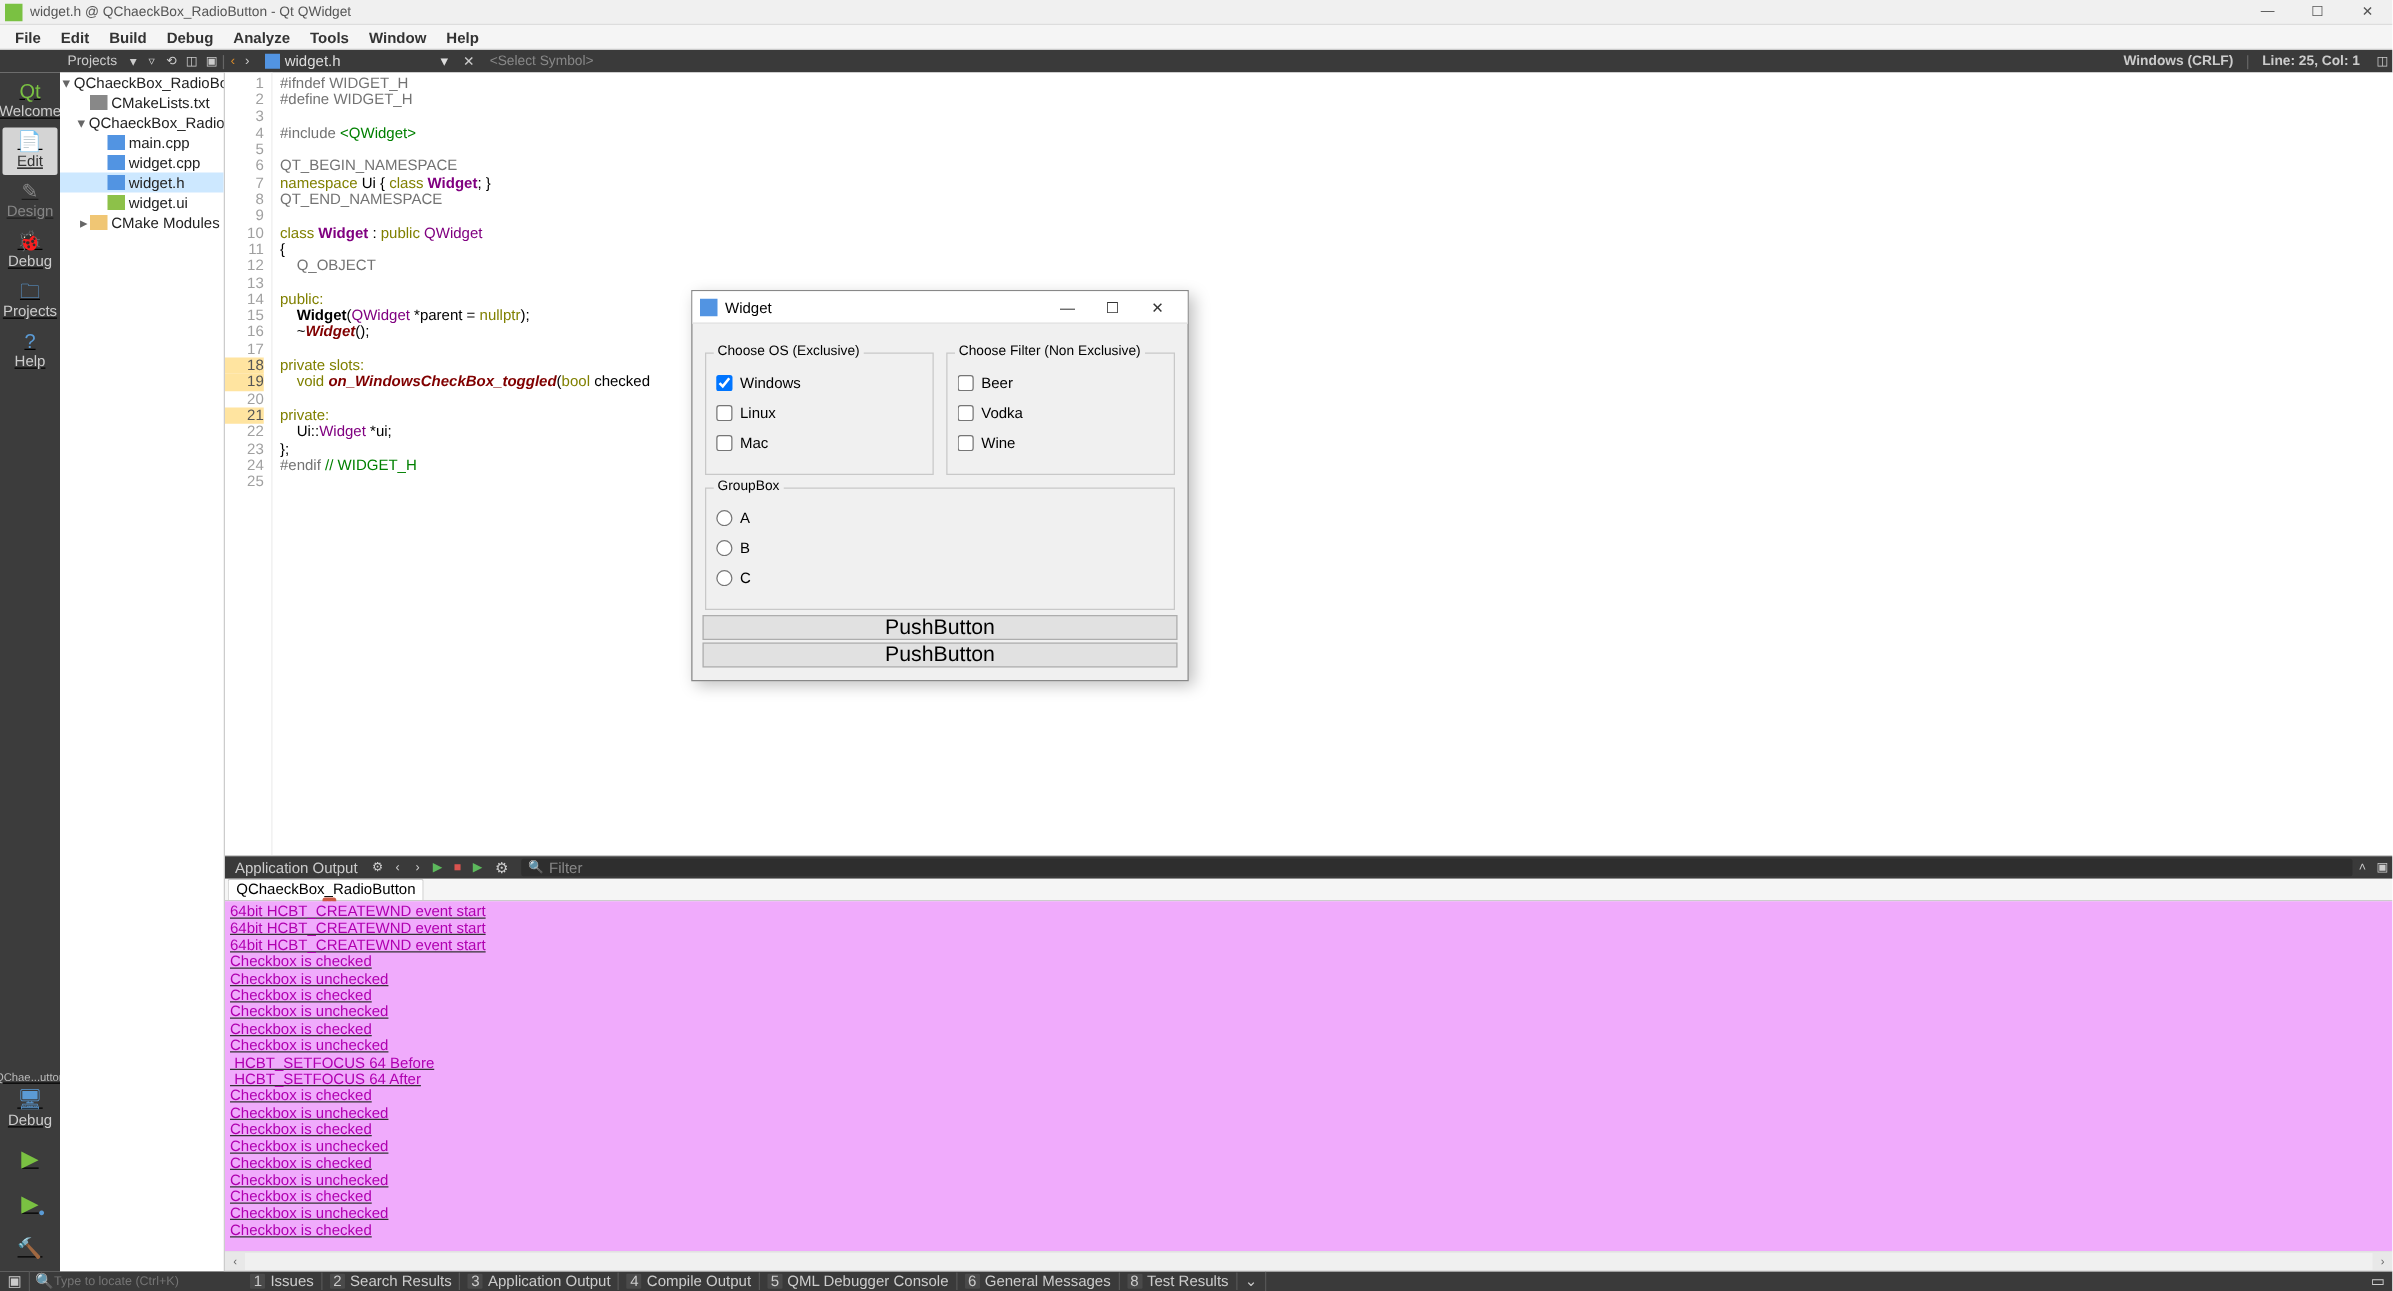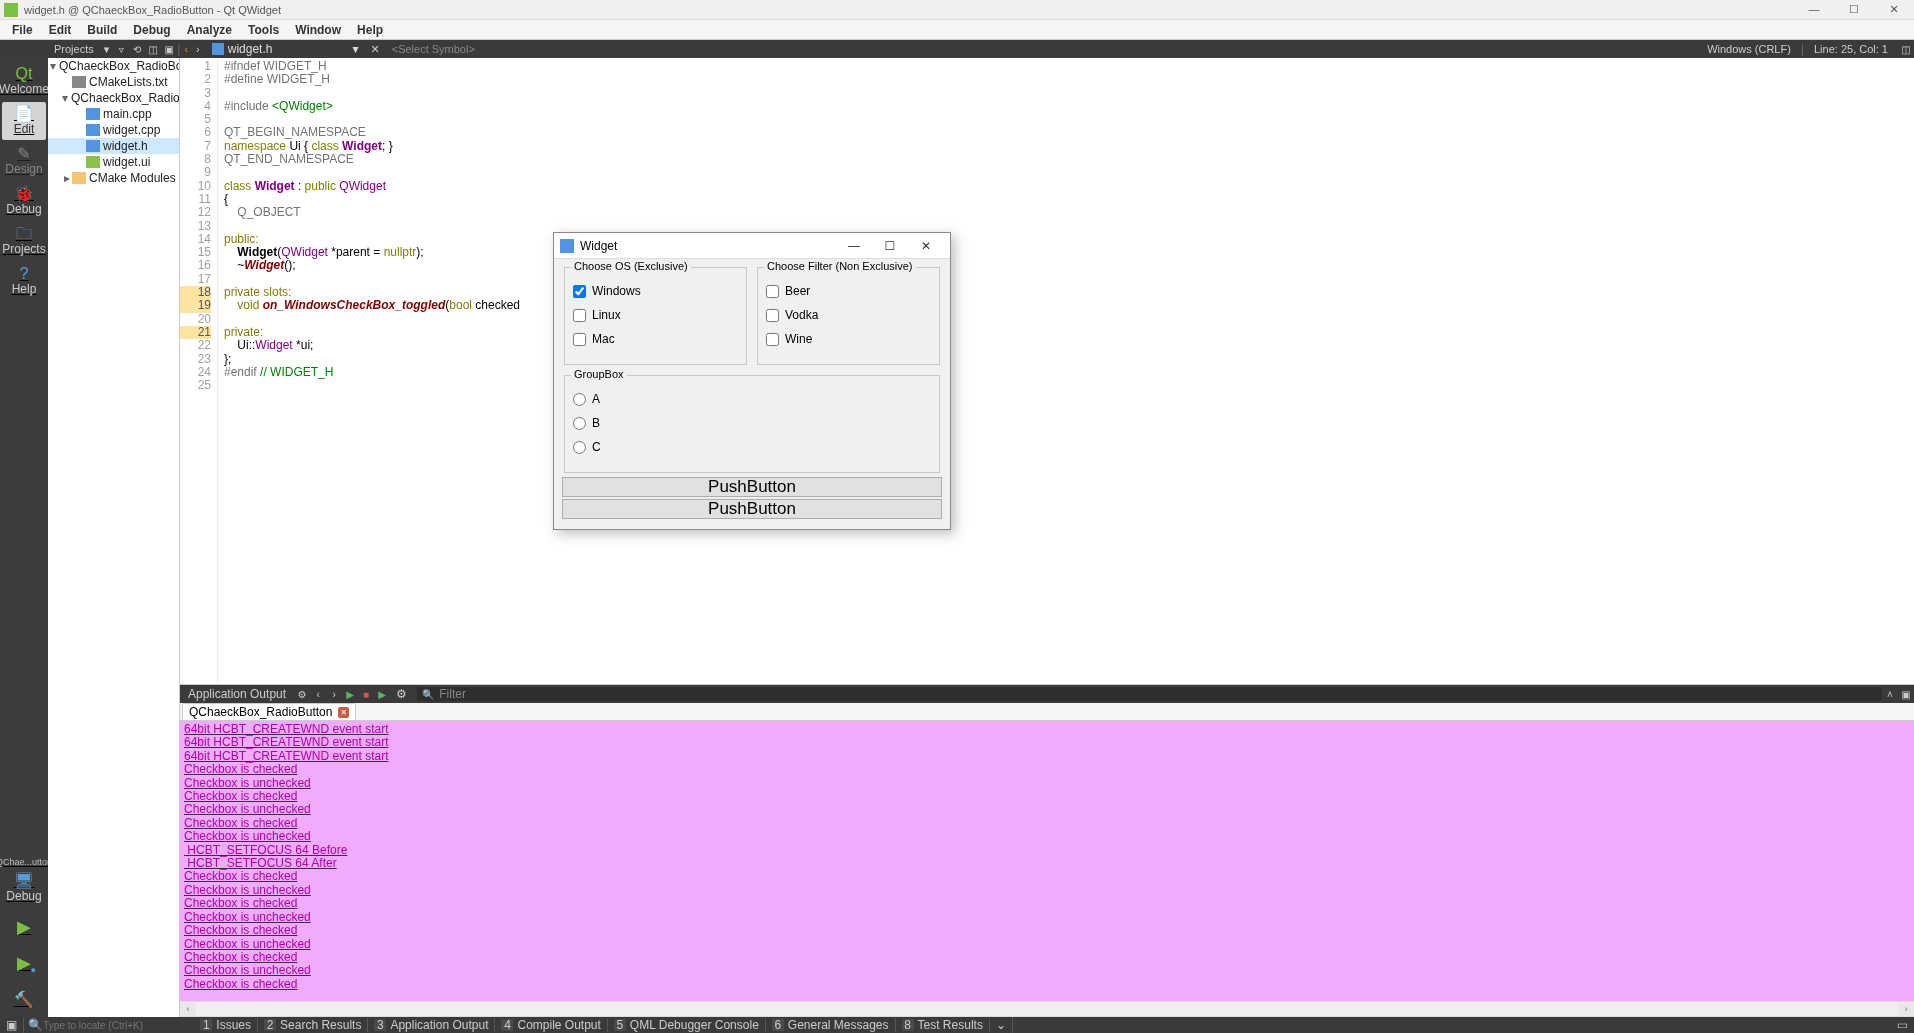--- a/index.html
+++ b/index.html
@@ -15,21 +15,21 @@
 
 .menubar { height: 20px; background: #f5f5f5; display: flex; align-items: center; padding-left: 4px; border-bottom: 1px solid #ccc; }
 .menubar span { padding: 0 8px; color: #333; font-size: 12px; font-weight: bold; }
 
 
 .nav-toolbar { height: 18px; background: #3a3a3a; display: flex; align-items: center; }
 .nav-toolbar .proj-label { color: #ccc; padding: 0 6px; font-size: 11px; }
 .nav-toolbar .arrow { color: #ccc; padding: 0 4px; font-size: 11px; }
 .nav-toolbar .file-chip { background: #3a3a3a; color: #ddd; padding: 0 8px; font-size: 11px; display: flex; align-items: center; }
 .nav-toolbar .selector { color: #888; padding: 0 8px; font-size: 11px; flex: 1; }
-.nav-toolbar .status-right { color: #ccc; padding: 0 10px; font-size: 11px; }
+.nav-toolbar .status-right { color: #ccc; padding: 0 10px; font-size: 11px; font-weight: bold; }
 .nav-toolbar .sep { color: #666; }
 .nav-toolbar .tb-icon { width:16px; color:#ccc; text-align:center; font-size:10px; }
 
 
 .main { display: flex; height: calc(100% - 58px - 16px); }
 
 
 .modebar { width: 48px; background: #3c3c3c; display: flex; flex-direction: column; align-items: center; padding-top: 4px; text-decoration: underline; }
 .mode-btn { width: 44px; height: 38px; display: flex; flex-direction: column; align-items: center; justify-content: center; color: #ccc; font-size: 9px; margin-bottom: 2px; border-radius: 2px; }
 .mode-btn.active { background: #d4d4d4; color: #333; }
@@ -72,40 +72,40 @@
 
 
 .out-header { height:18px; background:#3a3a3a; display:flex; align-items:center; color:#ccc; font-size:11px; }
 .out-header .lbl { padding:0 8px; }
 .out-header .btn { width:16px; color:#ccc; text-align:center; font-size:10px; }
 .out-header .stop { color:#d9534f; }
 .out-header .play { color:#5cb85c; }
 .out-header .filter { flex:1; background:#2e2e2e; margin-left:4px; height:14px; border-radius:2px; padding:0 6px; color:#888; font-size:10px; display:flex; align-items:center; }
 .out-header .gear { padding:0 6px; }
 .tab-row { height:18px; background:#f5f5f5; border-bottom:1px solid #ccc; display:flex; align-items:flex-end; }
-.out-tab { height:17px; background:#fff; border:1px solid #ccc; border-bottom:none; padding:0 6px; font-size:11px; margin-left:2px; display:flex; align-items:center; border-radius:2px 2px 0 0; }
+.out-tab { height:17px; background:#fff; border:1px solid #ccc; border-bottom:none; padding:0 6px; font-size:11px; margin-left:2px; display:flex; align-items:center; border-radius:2px 2px 0 0;flex-direction:column; }
 .out-tab .x { margin-left:6px; background:#cc5b45; color:#fff; width:11px; height:11px; font-size:8px; border-radius:2px; text-align:center; line-height:11px; }
 .output-body { flex:0 0 280px; background:#f0abfc; font-family: Consolas, monospace; font-size:13px; line-height:13.4px; padding:2px 4px; color:#333; overflow:auto; position:relative;text-decoration:underline; }
 .output-body .ol { white-space:pre; color:#b000b0; }
 
 
 .statusbar { height:16px; background:#3a3a3a; display:flex; align-items:center; color:#ccc; font-size:10px; }
 .statusbar .sb-item { padding:0 6px; border-right:1px solid #555; height:100%; display:flex; align-items:center; }
 .statusbar .sb-num { background:#4a4a4a; color:#ccc; width:12px; height:12px; text-align:center; line-height:12px; margin-right:4px; border-radius:1px; }
 .statusbar .locator { flex:0 0 170px; background:#3a3a3a; padding-left:4px; display:flex; align-items:center; }
 .statusbar .locator input { background:transparent; border:none; color:#999; font-size:10px; width:140px; }
 
 
 .widget-win { position:absolute; left:553px; top:232px; width:398px; background:#f0f0f0; border:1px solid #888; box-shadow:4px 4px 12px rgba(0,0,0,.25); }
 .widget-win .wtitle { height:26px; background:#fff; display:flex; align-items:center; padding:0 6px; border-bottom:1px solid #ddd; }
 .widget-win .wicon { width:14px; height:14px; background:#5294e2; margin-right:6px; }
 .widget-win .wtitle-text { flex:1; font-size:12px; }
 .widget-win .wbtn { width:36px; text-align:center; font-size:12px; color:#333; }
 .widget-win .wbody { padding:8px; }
-.groupbox { border:1px solid #c8c8c8; margin:0 2px 4px 2px; padding:6px 8px 8px 8px; position:relative; }
+.groupbox { border:1px solid #c8c8c8; margin:15px 2px 4px 2px; padding:6px 8px 8px 8px; position:relative; }
 .groupbox .gb-title { position:absolute; top:-8px; left:6px; background:#f0f0f0; padding:0 3px; font-size:11px; }
 .gb-row { display:flex; gap:6px; }
 .gb-row .groupbox { flex:1; }
 .cb-row { display:flex; align-items:center; margin:10px 0; font-size:11px; }
 .cb-row input { margin-right:6px; }
 .push-btn { width:100%; height:20px; background:#e1e1e1; border:1px solid #adadad; margin:2px 0; font-size:17px; text-align:center; line-height:18px; }
 
 .hscroll { height:16px; background:#f0f0f0; border-top:1px solid #ddd; border-bottom:1px solid #ddd; position:relative; }
 .hscroll .lar,.hscroll .rar { width:16px; height:14px; position:absolute; top:0; background:#e8e8e8; text-align:center; font-size:9px; line-height:14px; color:#666; }
 .hscroll .lar { left:0; } .hscroll .rar { right:0; }

